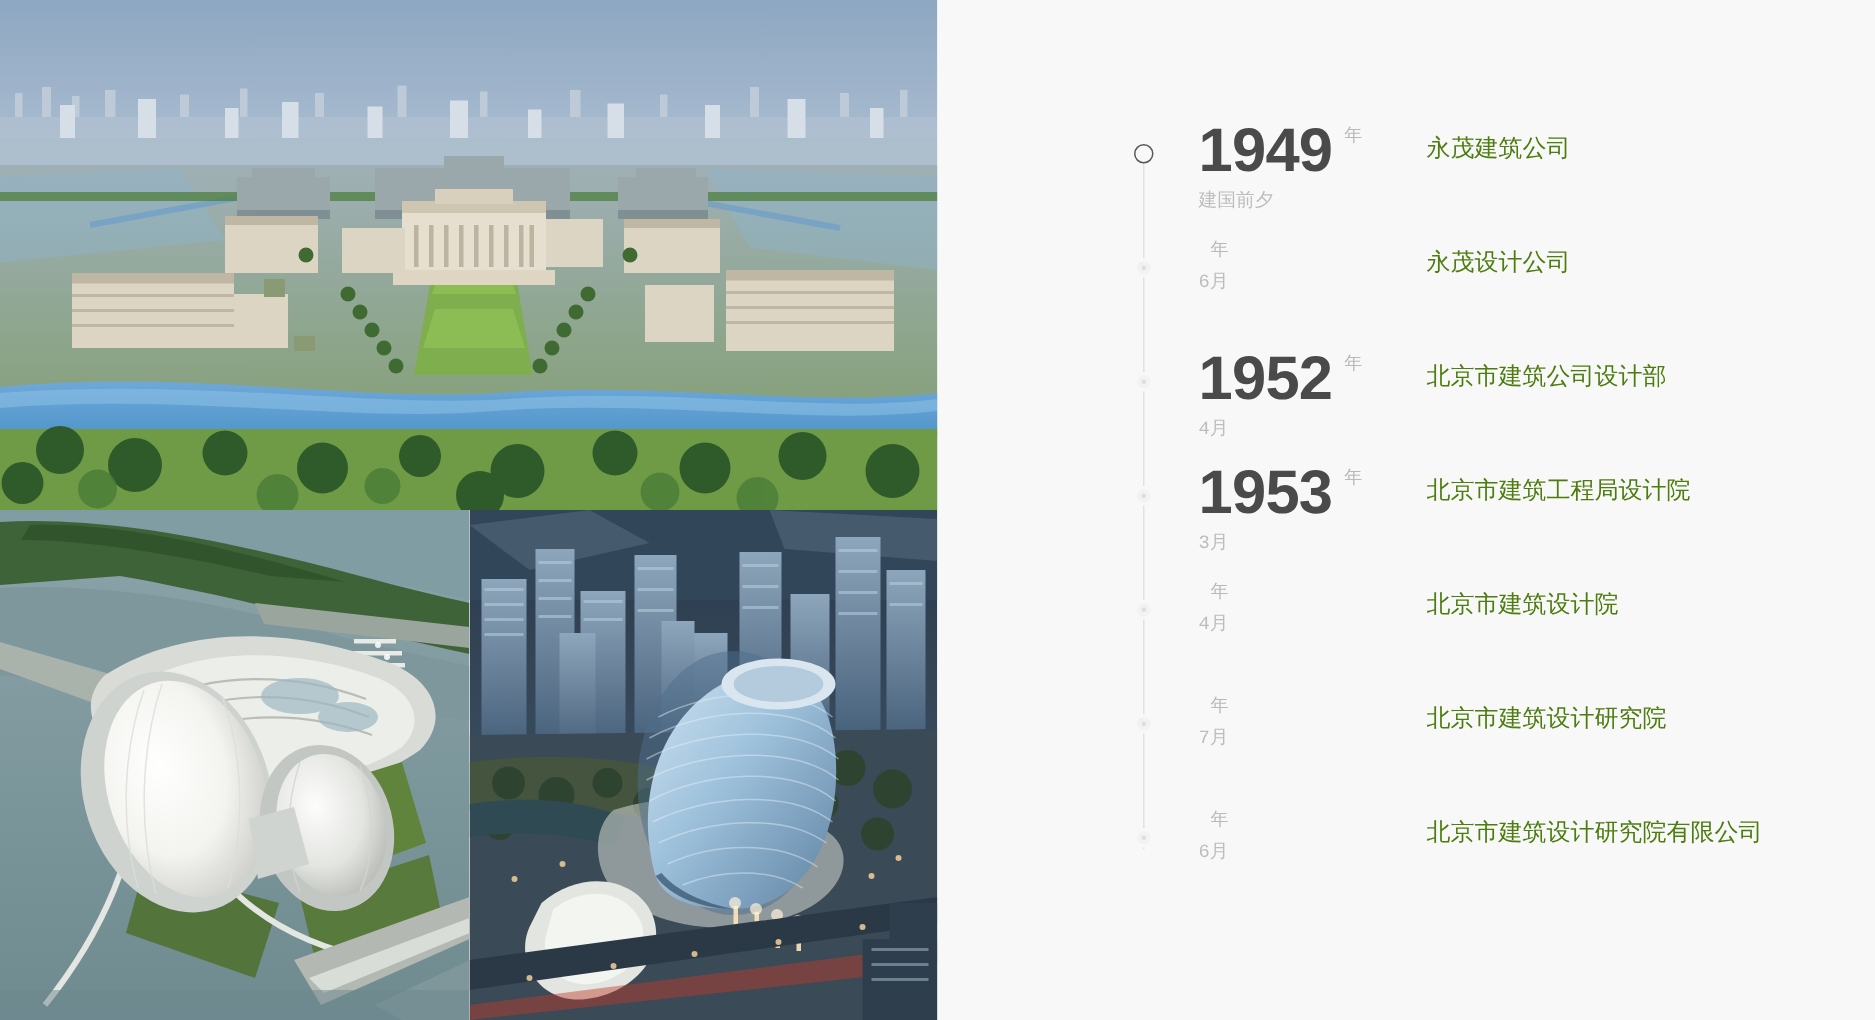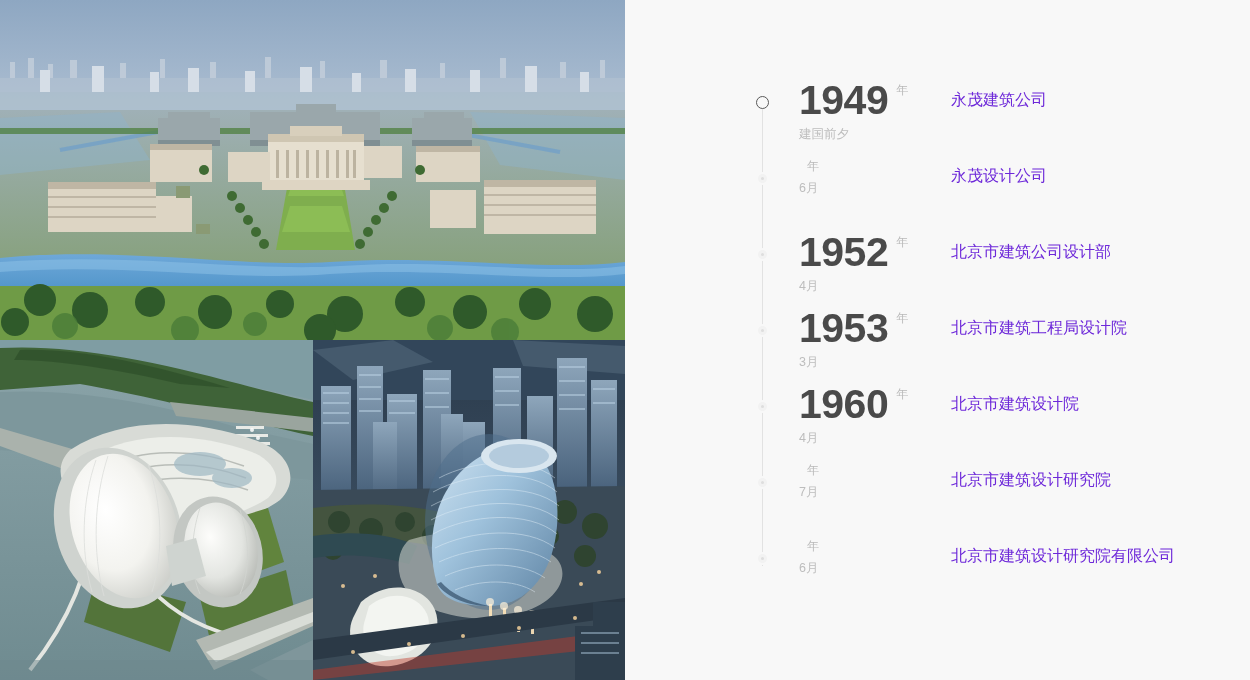--- a/index.html
+++ b/index.html
@@ -47,24 +47,24 @@
   .yearline { display:flex; align-items:flex-start; }
   .year {
     font-size:41px; font-weight:bold; color:#4a4a4a;
     letter-spacing:-0.5px; line-height:1; margin-top:20px;
   }
   .year-unit {
     font-size:12px; color:#b9b9b9; margin-left:8px; margin-top:22px;
     font-weight:normal;
   }
   .sub {
-    font-size:12.5px; color:#bdbdbd; margin-top:7px; line-height:1;
+    font-size:12.5px; color:#bdbdbd; margin-top:7px; line-height:1;font-family:Liberation Mono, monospace;
   }
   .desc {
-    font-size:16px; color:#6d28d9; line-height:1; margin-top:32px;
+    font-size:16px; color:#4d7c0f; line-height:1; margin-top:32px;
     white-space:nowrap;
   }
 </style>
 </head>
 <body>
 
 <div class="page">
 
   <div class="gallery">
 
@@ -519,21 +519,20 @@
           </div>
           <div class="sub">3月</div>
         </div>
         <div class="desc">北京市建筑工程局设计院</div>
       </div>
 
       <div class="entry">
         <span class="marker dot"></span>
         <div class="yearblock">
           <div class="yearline">
-            <span class="year">1960</span>
             <span class="year-unit">年</span>
           </div>
           <div class="sub">4月</div>
         </div>
         <div class="desc">北京市建筑设计院</div>
       </div>
 
       <div class="entry">
         <span class="marker dot"></span>
         <div class="yearblock">

